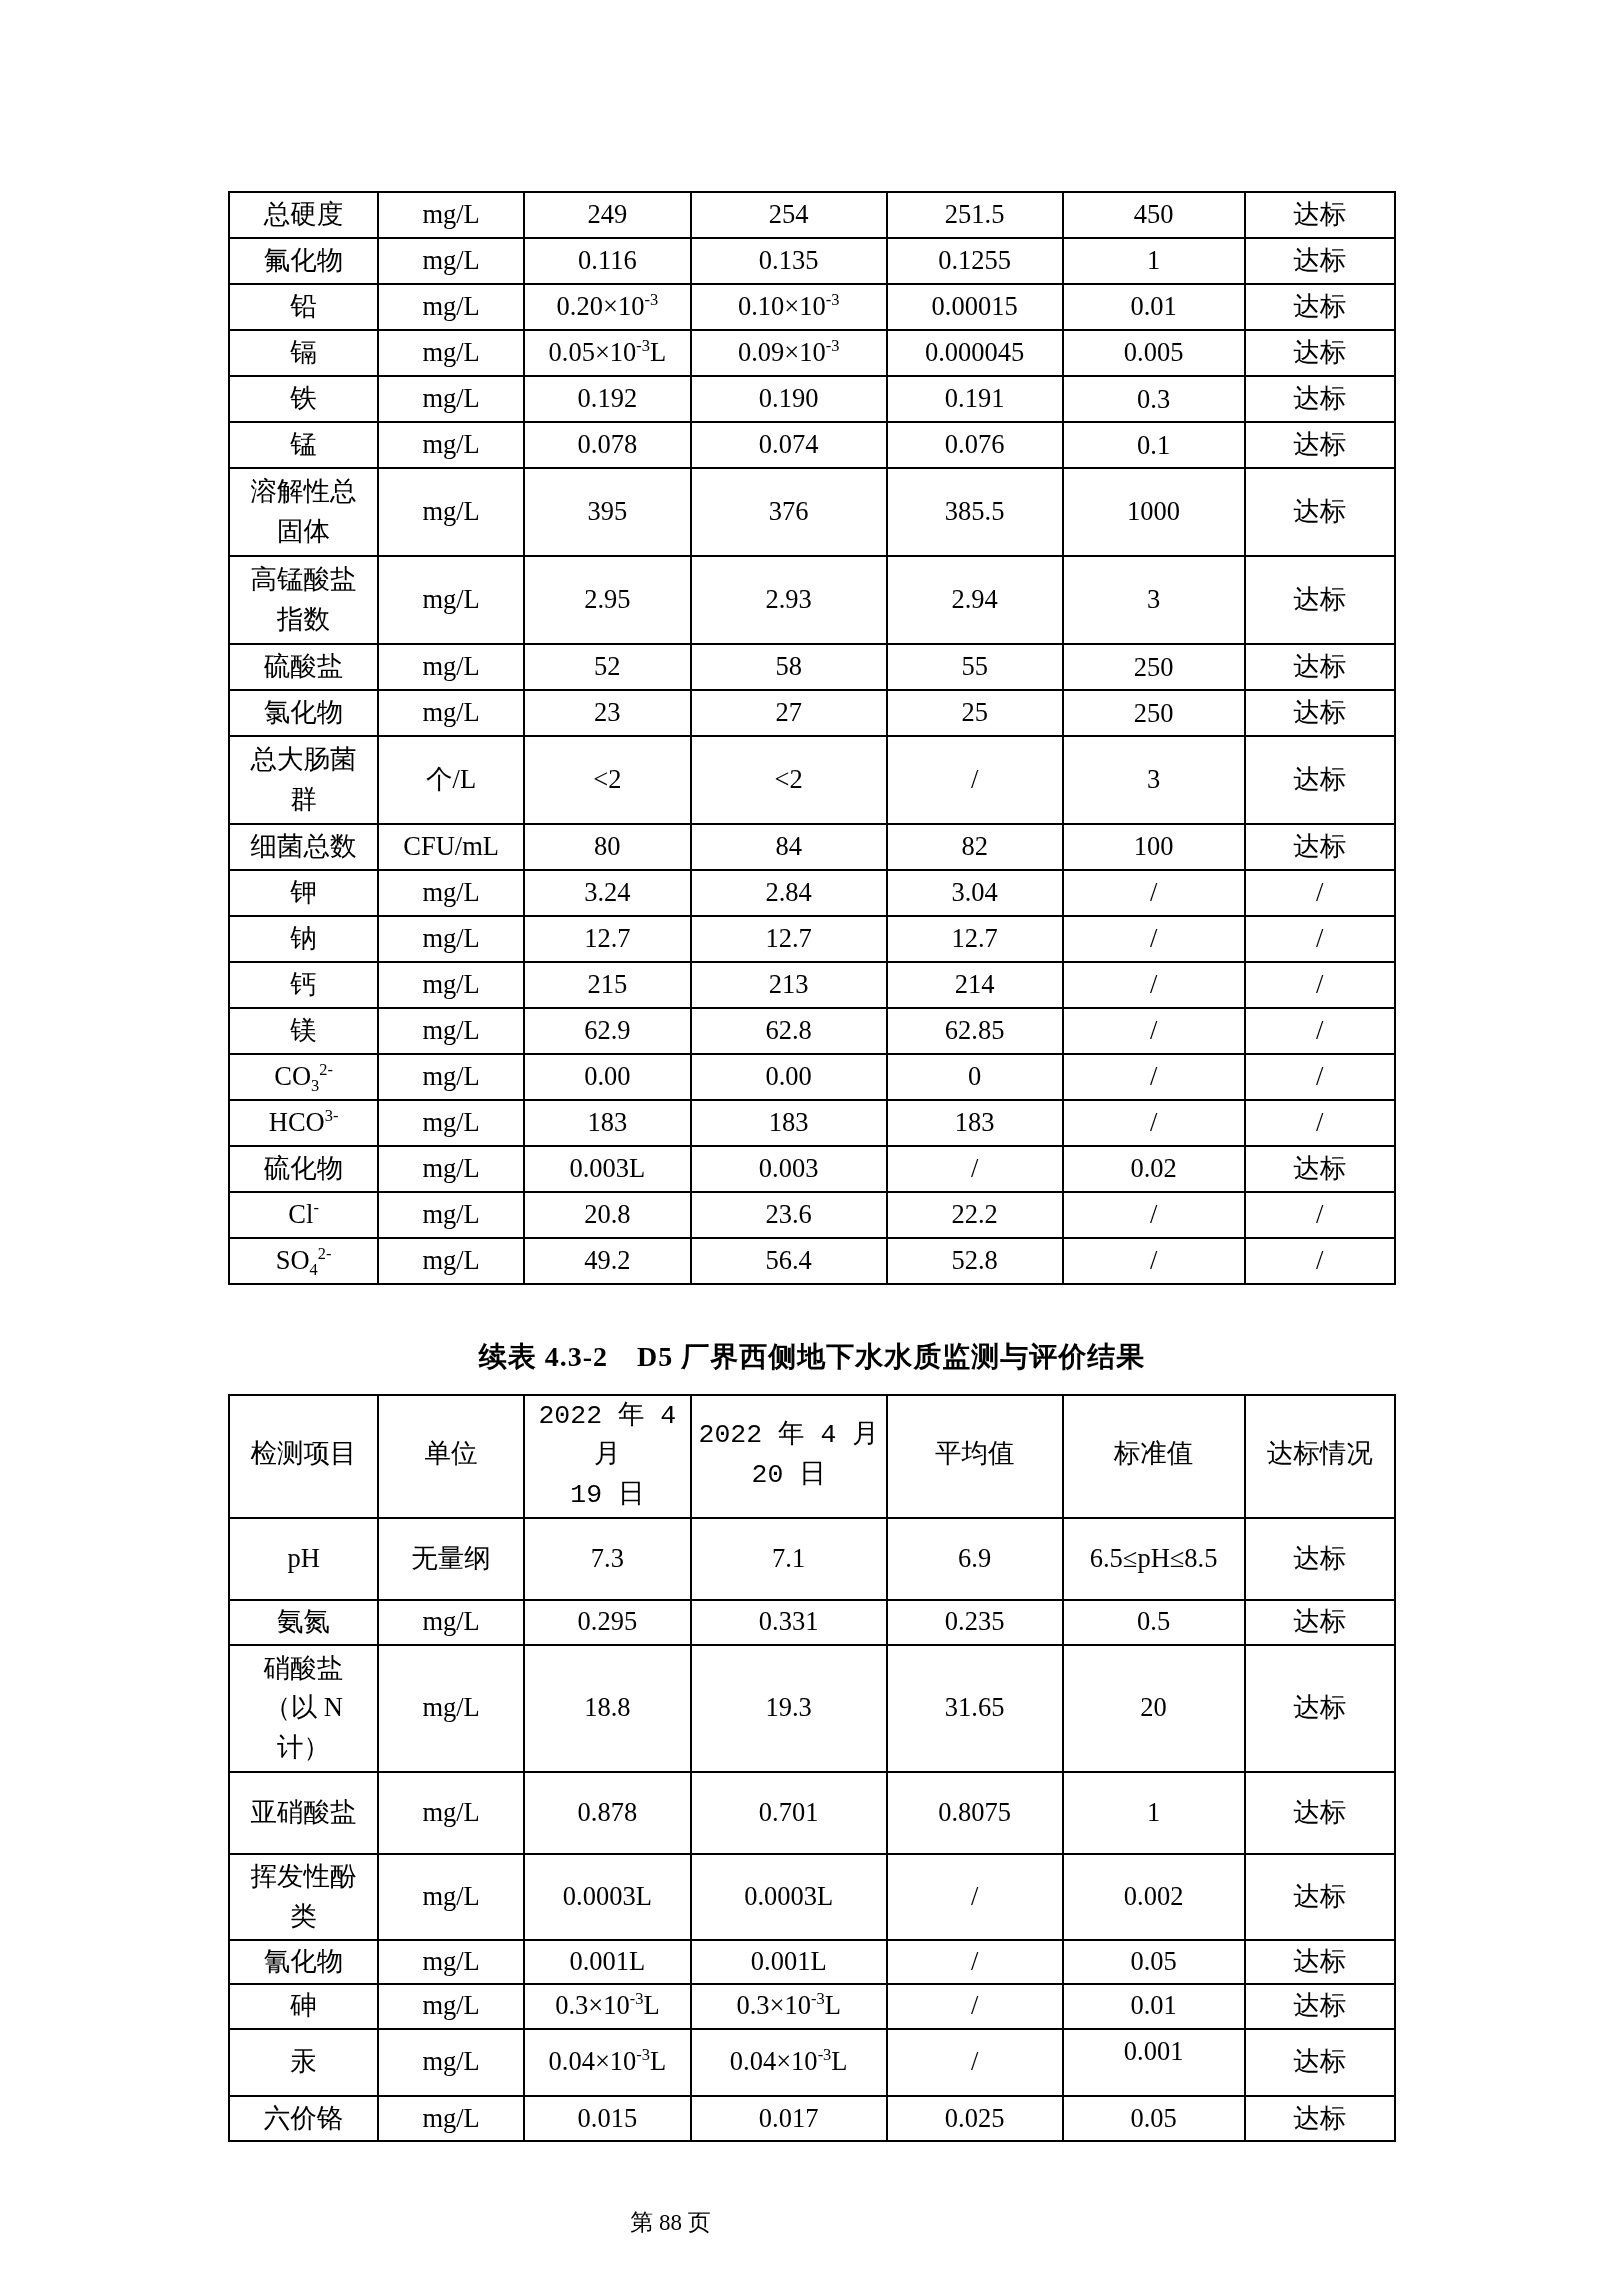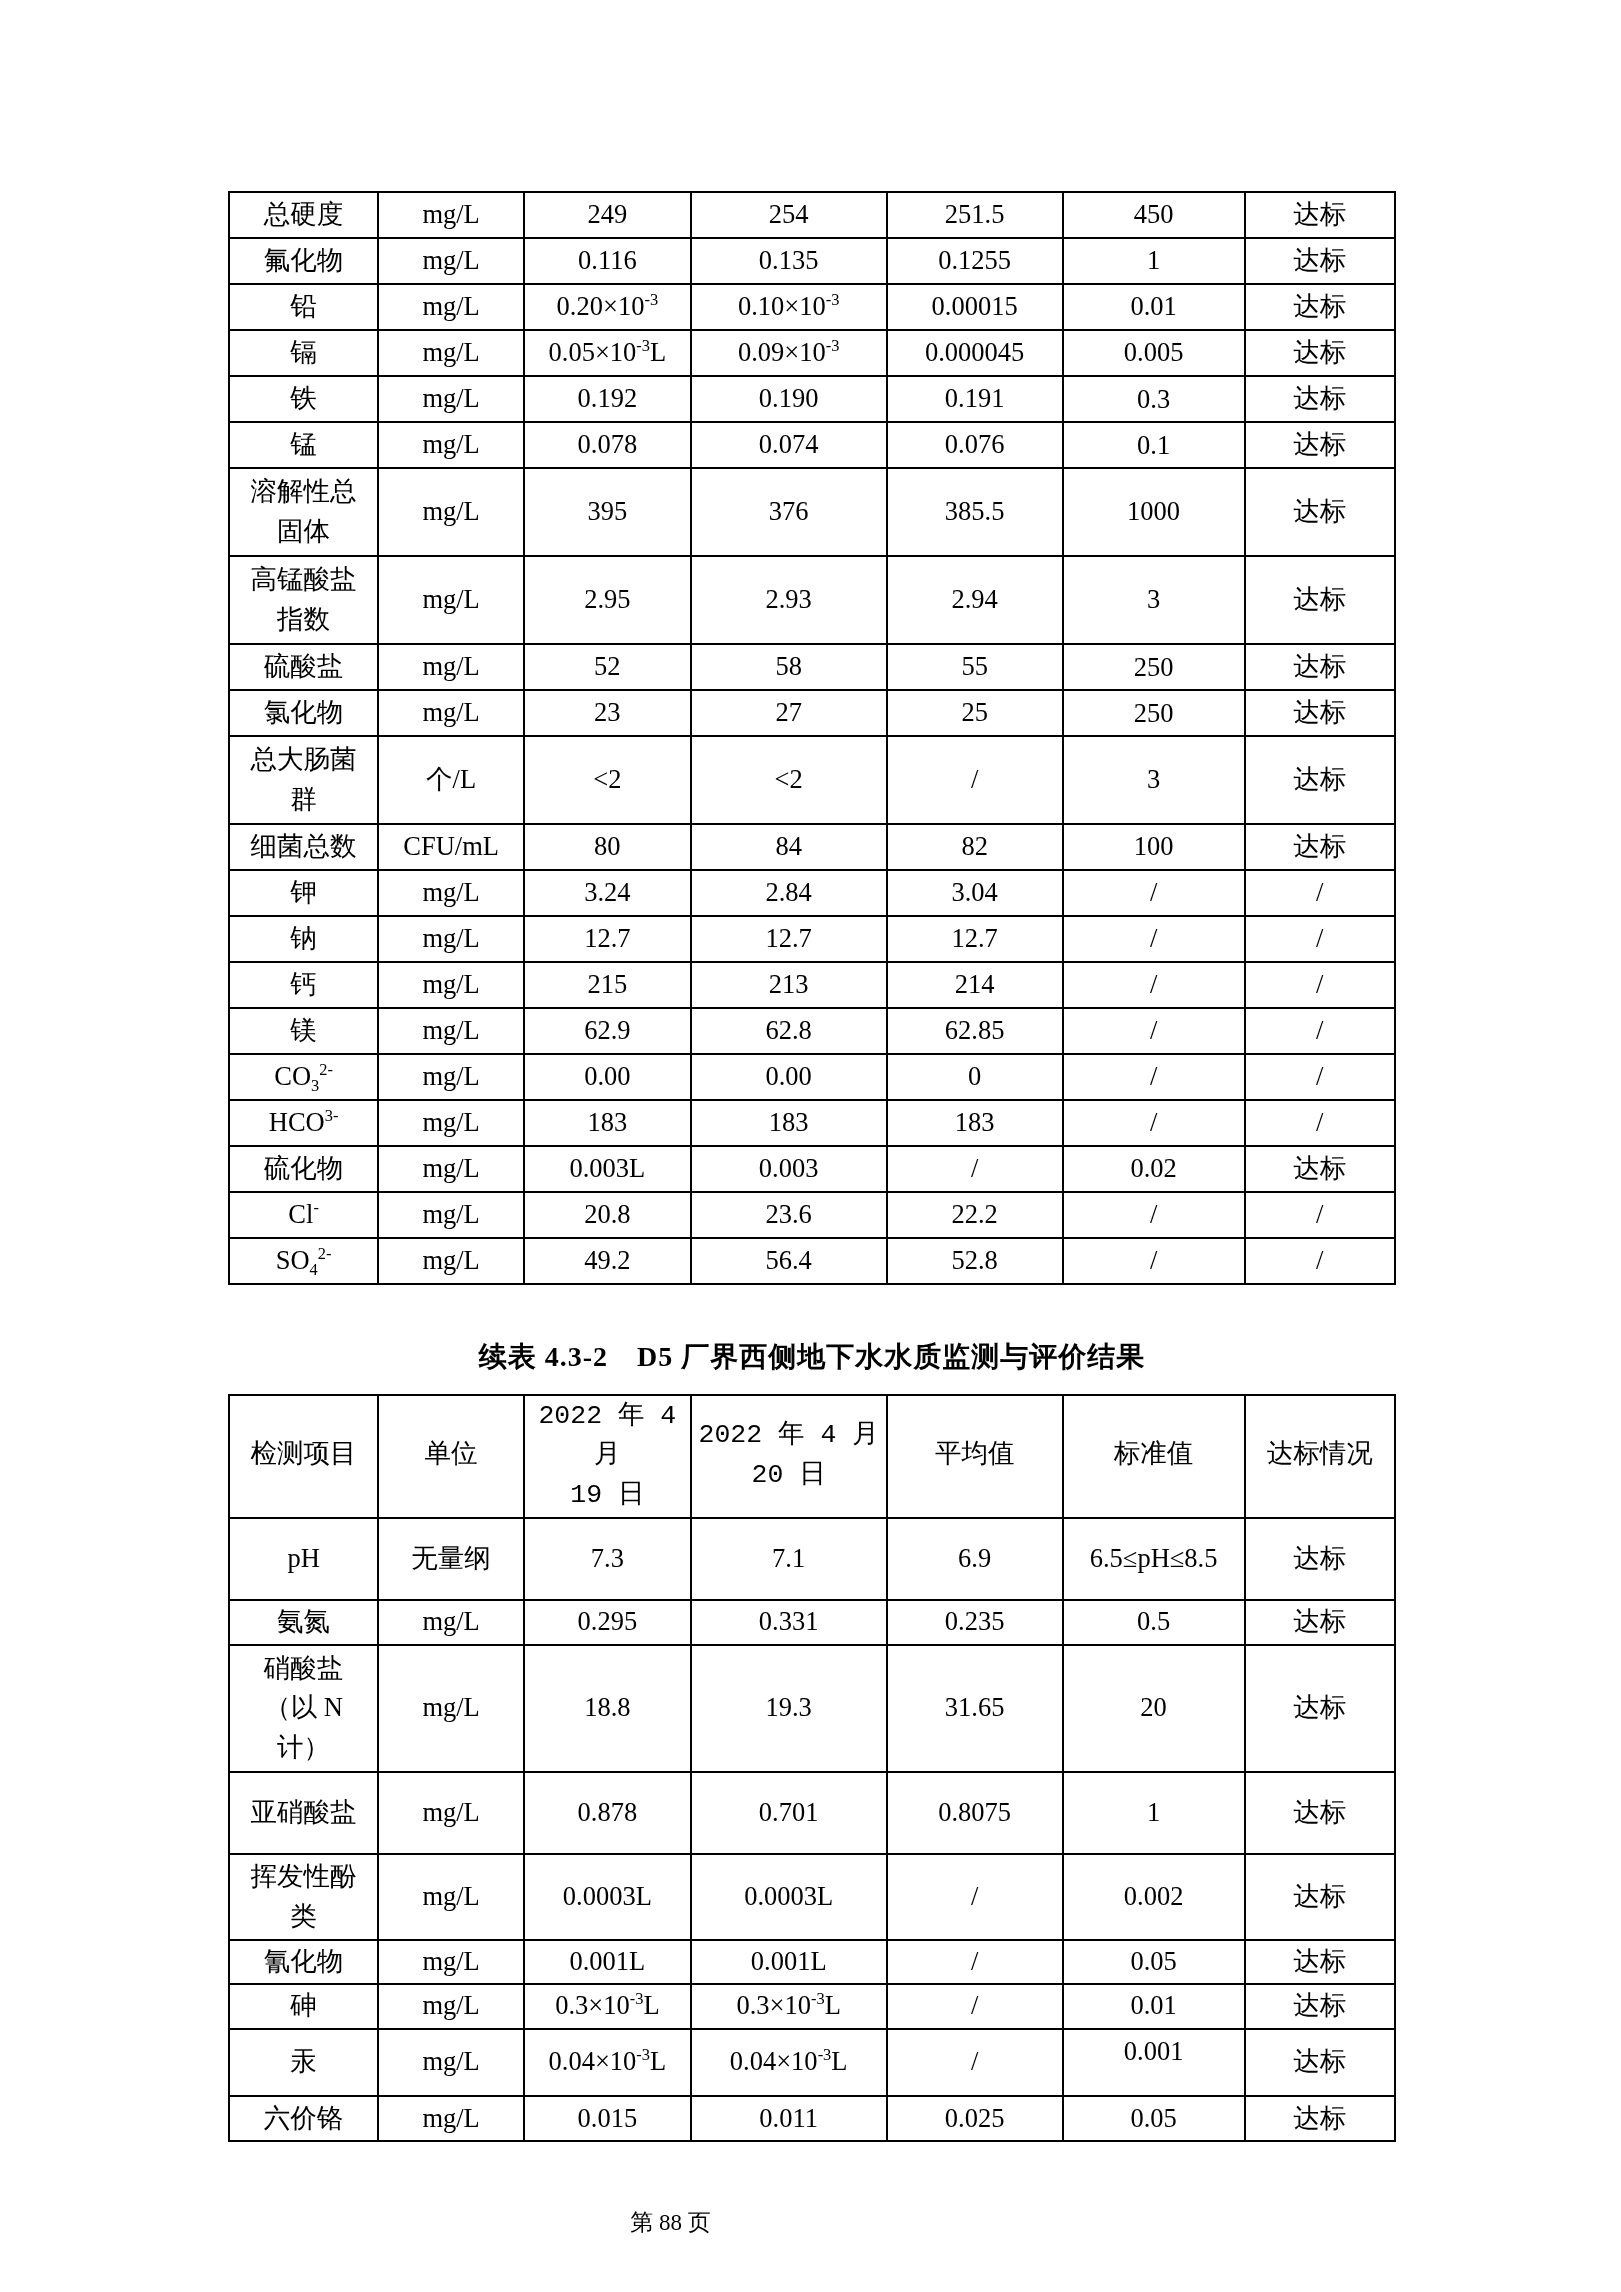--- a/index.html
+++ b/index.html
@@ -373,21 +373,21 @@
           <td>0.04×10<sup>-3</sup>L</td>
           <td>0.04×10<sup>-3</sup>L</td>
           <td>/</td>
           <td>0.001</td>
           <td>达标</td>
         </tr>
         <tr>
           <td>六价铬</td>
           <td>mg/L</td>
           <td>0.015</td>
-          <td>0.011</td>
+          <td>0.017</td>
           <td>0.025</td>
           <td>0.05</td>
           <td>达标</td>
         </tr>
       </tbody>
   </table>
 
   <div class="page-footer">
     <span>第 88 页</span>
   </div>

